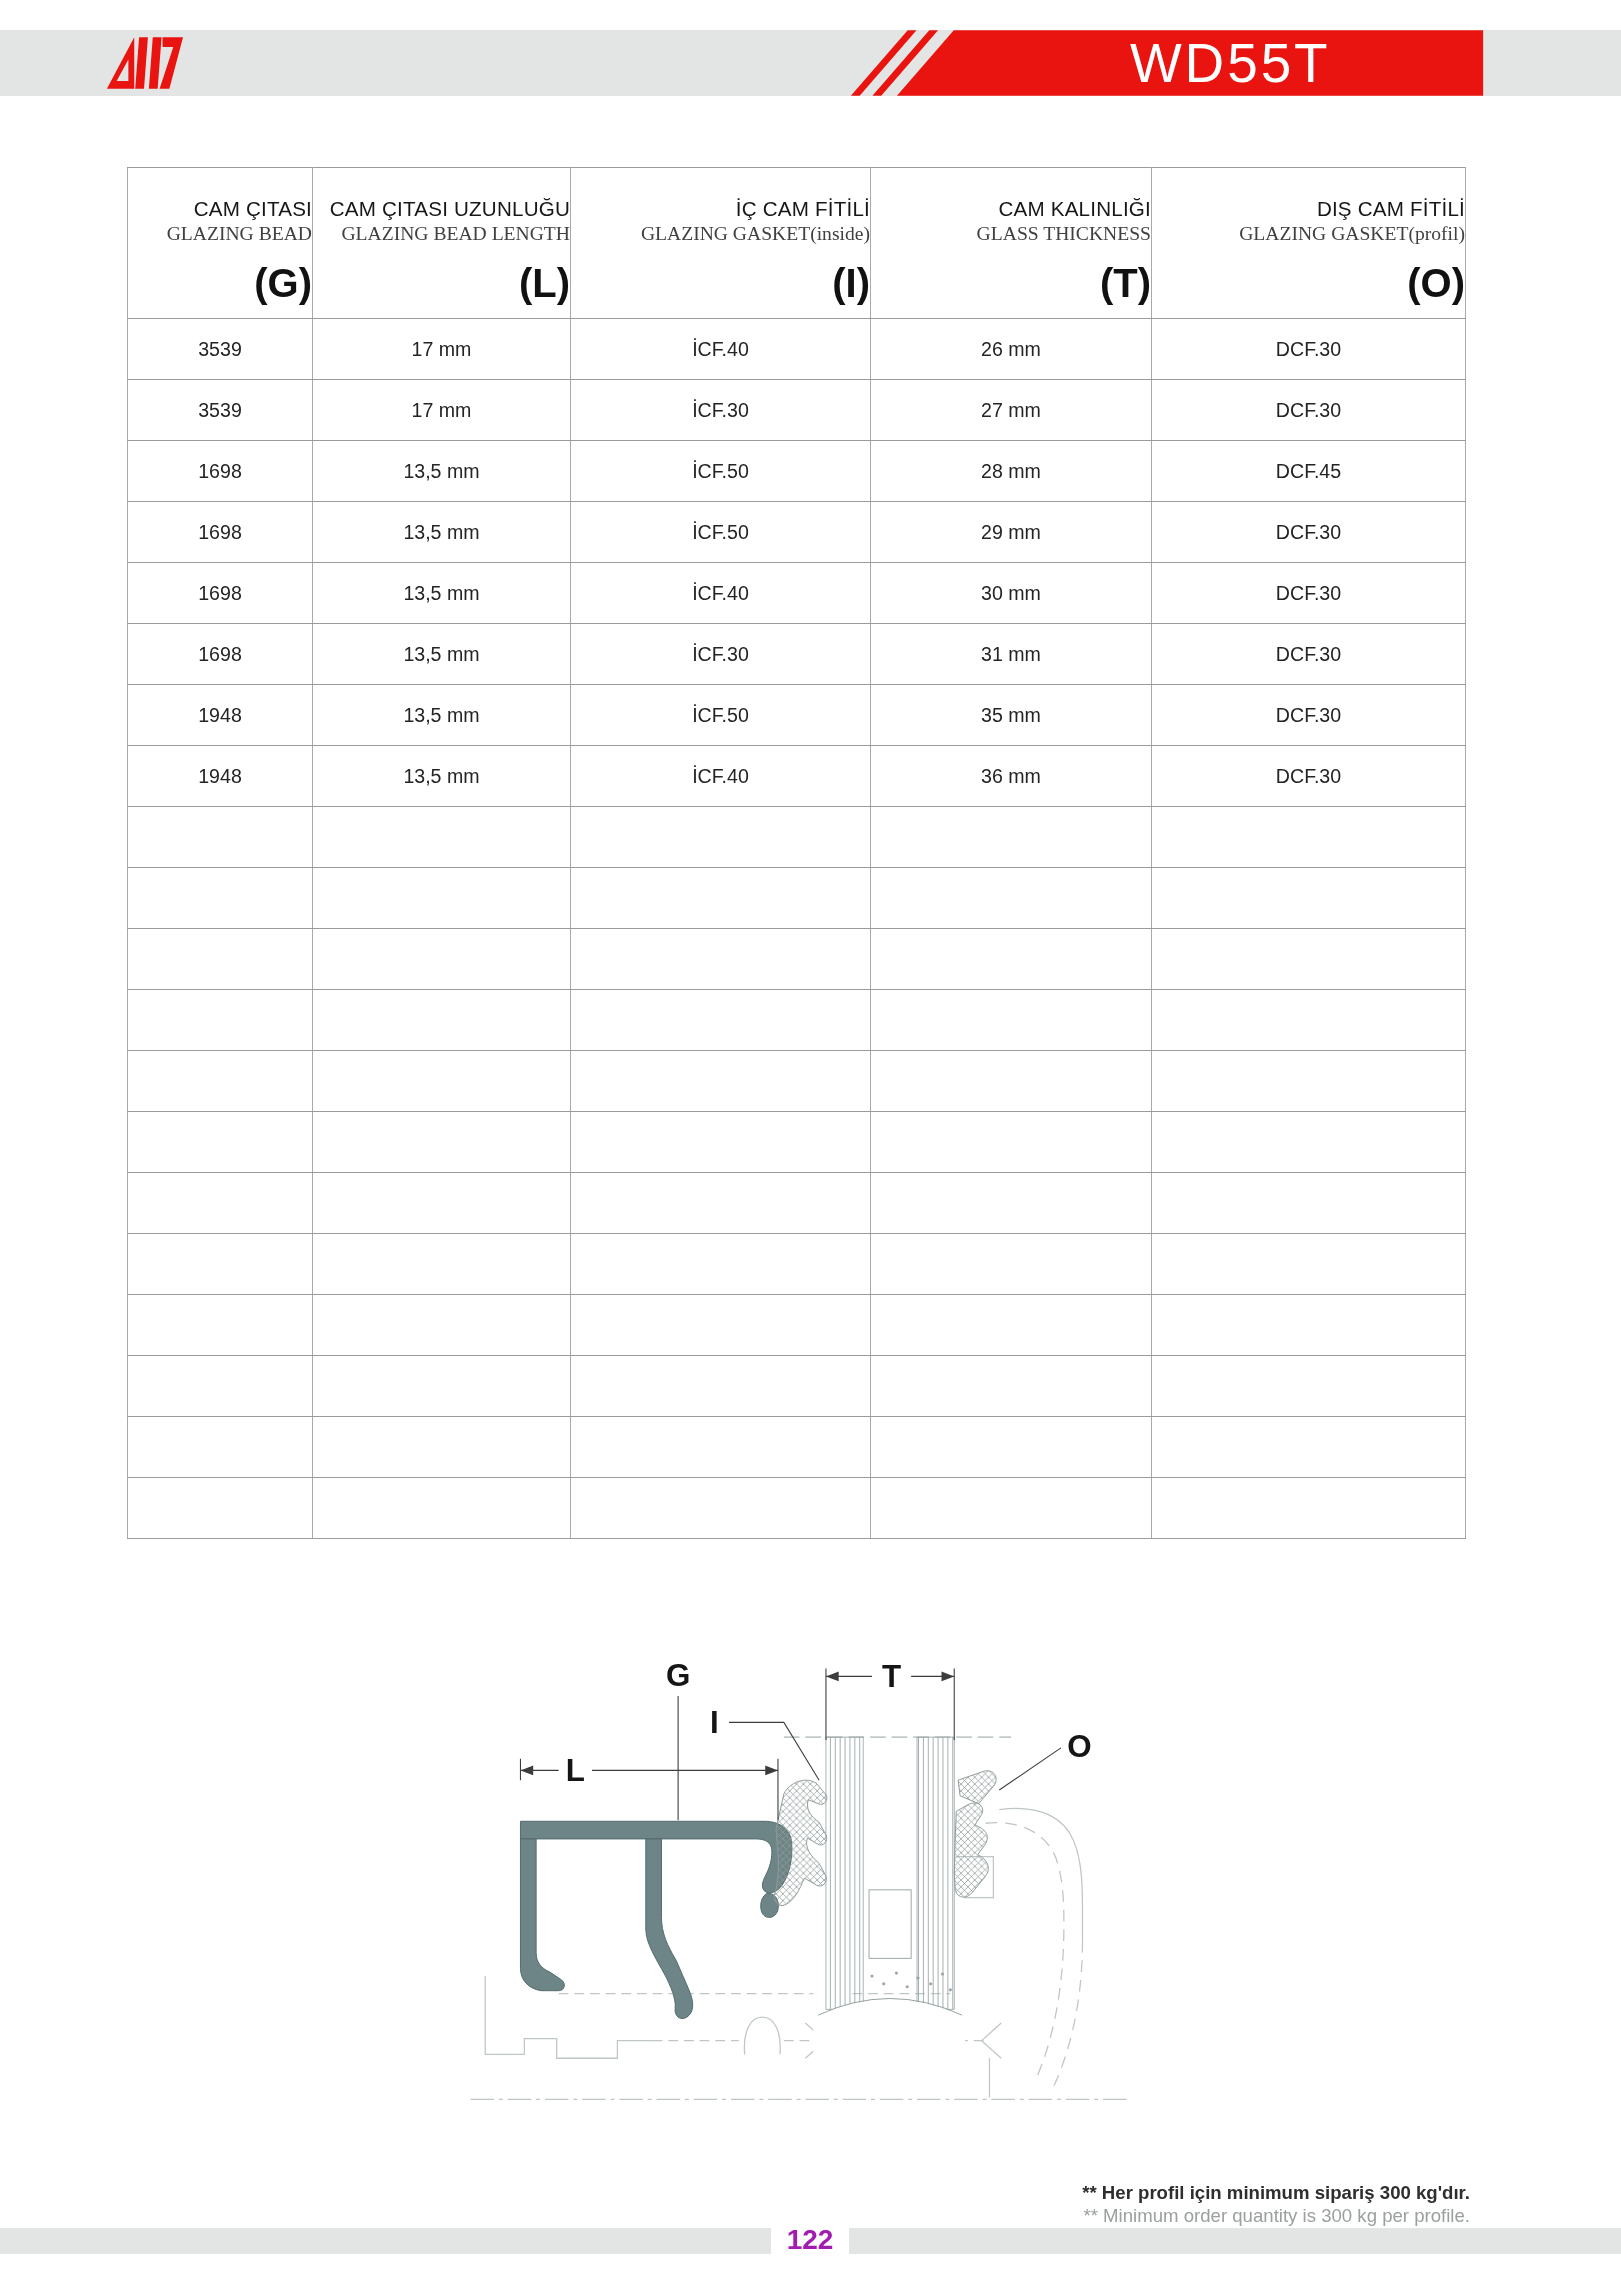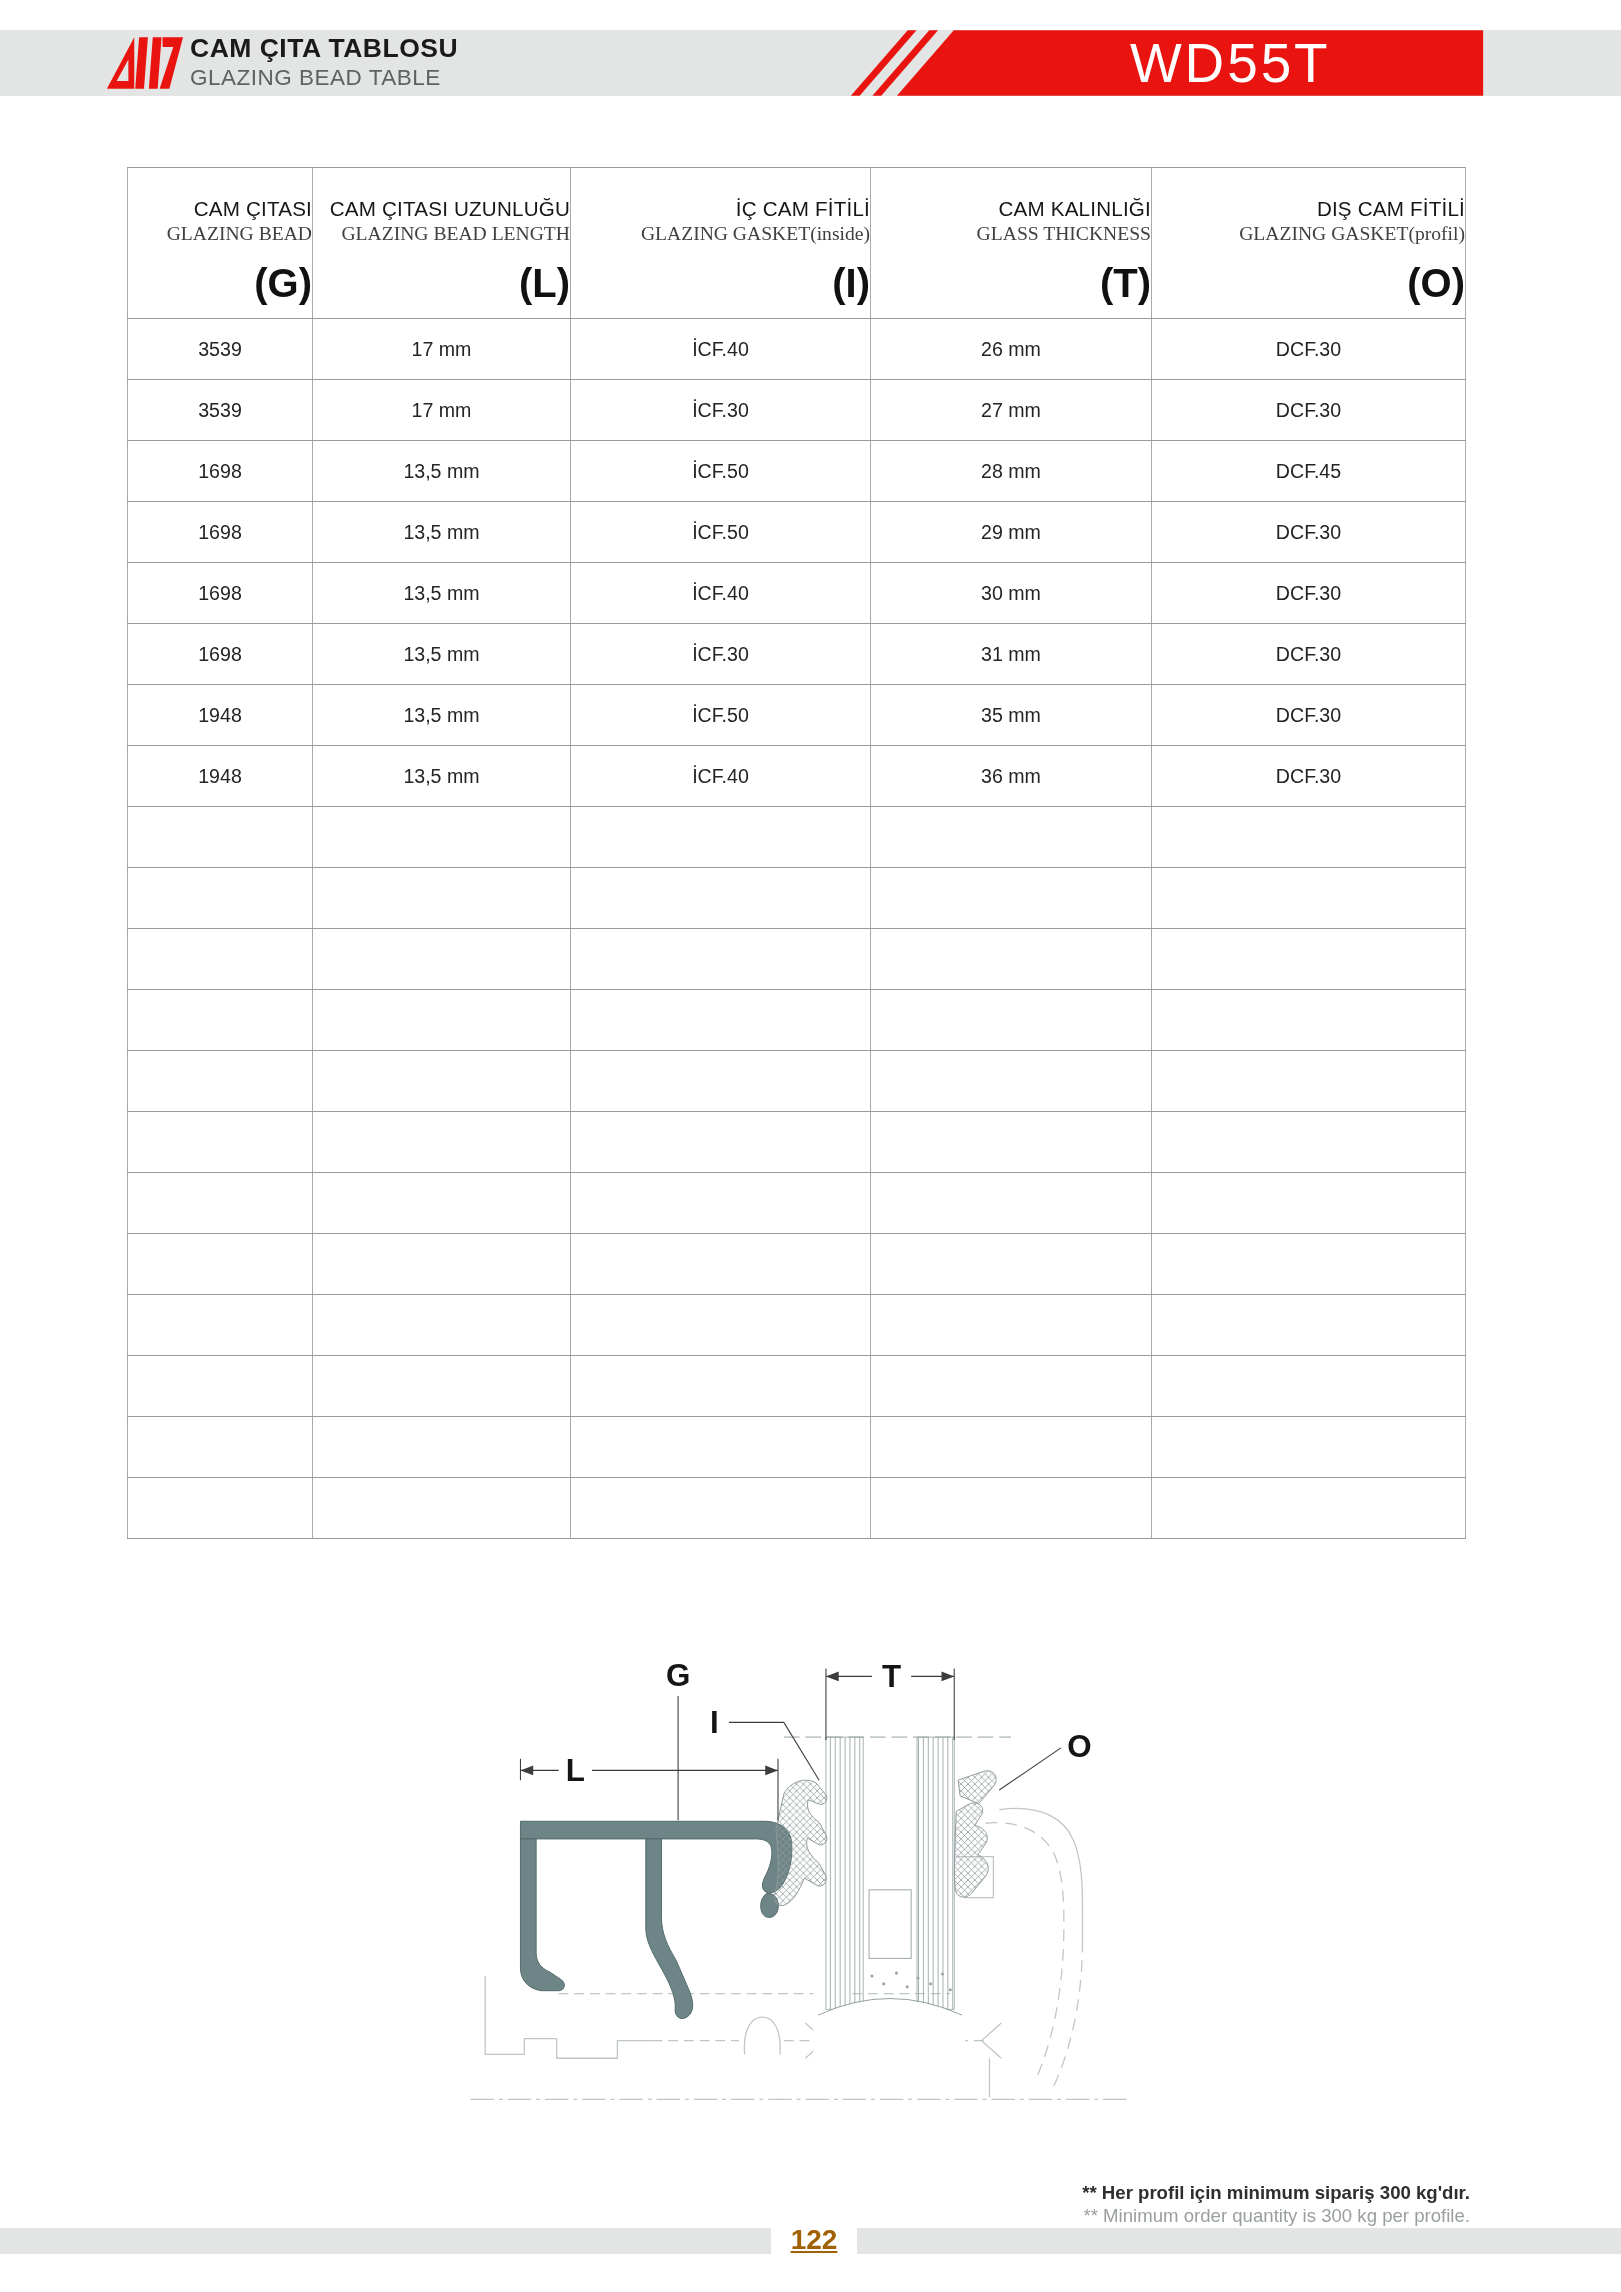--- a/index.html
+++ b/index.html
@@ -38,40 +38,36 @@
   .diagram{position:absolute;left:323px;top:1647px;width:814px;height:470px;}
   .diagram text{font-family:"Liberation Sans","DejaVu Sans",sans-serif;font-size:32px;font-weight:bold;fill:#151515;}
   .dimln{stroke:var(--dim);stroke-width:1.1;fill:none;}
   .lightln{stroke:var(--light);stroke-width:1.3;fill:none;}
 
   
   .notes{position:absolute;right:151px;top:2182px;text-align:right;line-height:22.5px;}
   .n1{font-size:18.6px;font-weight:600;color:#2e2e2e;}
   .n2{font-size:18.6px;color:#9aa09e;}
   .band-bottom{position:absolute;left:0;top:2228px;width:1621px;height:25.5px;background:var(--band);}
-  .page-num{position:absolute;left:771px;top:2225px;width:86px;height:30px;background:#fff;
-            text-align:center;font-size:28px;font-weight:600;color:#a16207;line-height:30px;text-decoration:underline;}
+  .page-num{position:absolute;left:771px;top:2225px;width:78px;height:30px;background:#fff;
+            text-align:center;font-size:28px;font-weight:600;color:#a21caf;line-height:30px;}
 </style>
 </head>
 <body>
 
 <div class="page">
 
   <div class="band-top">
     <svg class="logo" viewBox="0 0 82 59">
       <path d="M3,56 L31,3 L31,56 Z" fill="#e9140f"></path>
       <path d="M13,48 L25,26 L25,48 Z" fill="#e3e5e4"></path>
       <polygon points="36,3 45,3 41,56 32,56" fill="#e9140f"></polygon>
       <polygon points="50,3 59,3 55,56 46,56" fill="#e9140f"></polygon>
       <path d="M60,3 L81,3 L67,56 L57,56 L71,13 L60,13 Z" fill="#e9140f"></path>
     </svg>
-    <div class="titles">
-      <div class="t1">CAM ÇITA TABLOSU</div>
-      <div class="t2">GLAZING BEAD TABLE</div>
-    </div>
     <svg class="badge" viewBox="0 0 660 67">
       <polygon points="8,67 17,67 75,0 66,0" fill="#e9140f"></polygon>
       <polygon points="30,67 39,67 97,0 88,0" fill="#e9140f"></polygon>
       <polygon points="55,67 113,0 653,0 653,67" fill="#e9140f"></polygon>
       <text x="395" y="53" text-anchor="middle">WD55T</text>
     </svg>
   </div>
 
   <table class="bead-table">
     <thead>

